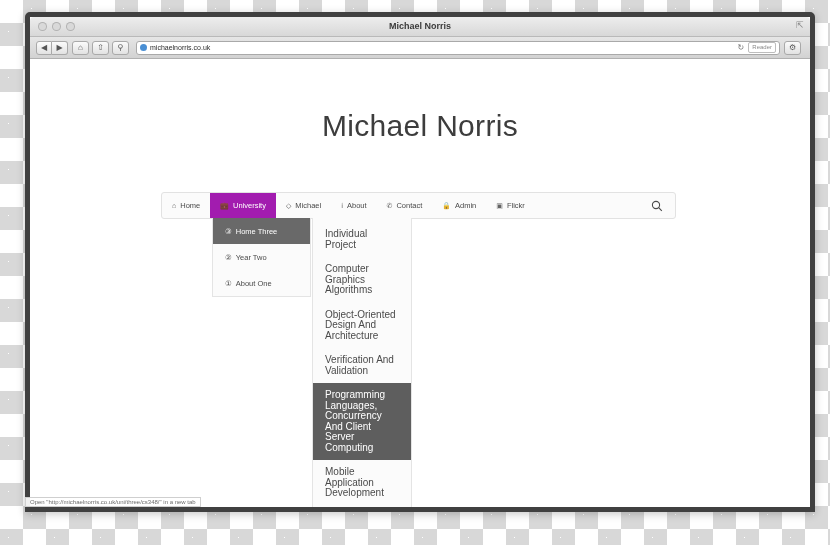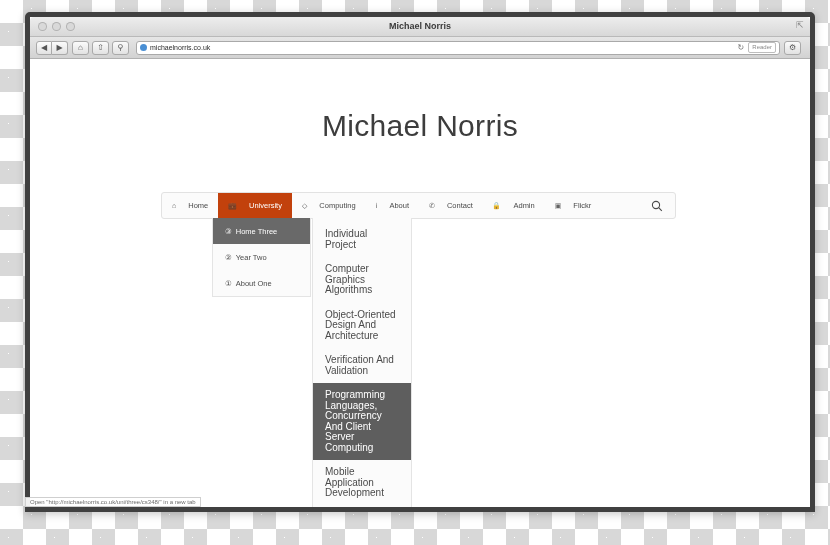--- a/index.html
+++ b/index.html
@@ -193,25 +193,25 @@
     display: flex;
     align-items: stretch;
     box-sizing: border-box;
   }
   .nav-item {
     display: flex;
     align-items: center;
     padding: 0 10px;
     font-size: 7.5px;
     color: #4a4a4a;
-    gap: 12px;
+    gap: 4px;
     white-space: nowrap;
   }
   .nav-item.active {
-    background: #c2410c;
+    background: #a21caf;
     color: #ffffff;
   }
   .nav-ico {
     font-size: 7px;
     opacity: 0.85;
   }
   .nav-search {
     margin-left: auto;
     display: flex;
     align-items: center;
@@ -331,21 +331,21 @@
       <div class="nav-item">
         <span class="nav-ico">⌂</span>
         <span>Home</span>
       </div>
       <div class="nav-item active">
         <span class="nav-ico">💼</span>
         <span>University</span>
       </div>
       <div class="nav-item">
         <span class="nav-ico">◇</span>
-        <span>Computing</span>
+        <span>Michael</span>
       </div>
       <div class="nav-item">
         <span class="nav-ico">ℹ</span>
         <span>About</span>
       </div>
       <div class="nav-item">
         <span class="nav-ico">✆</span>
         <span>Contact</span>
       </div>
       <div class="nav-item">

